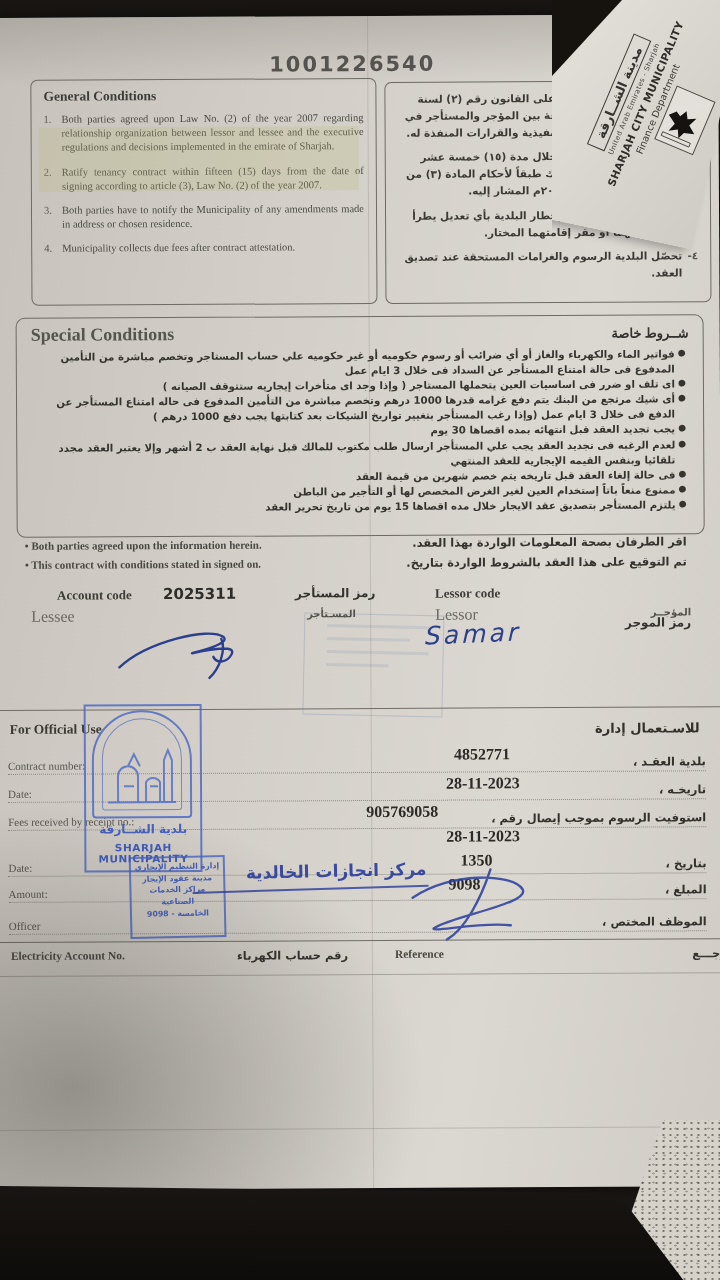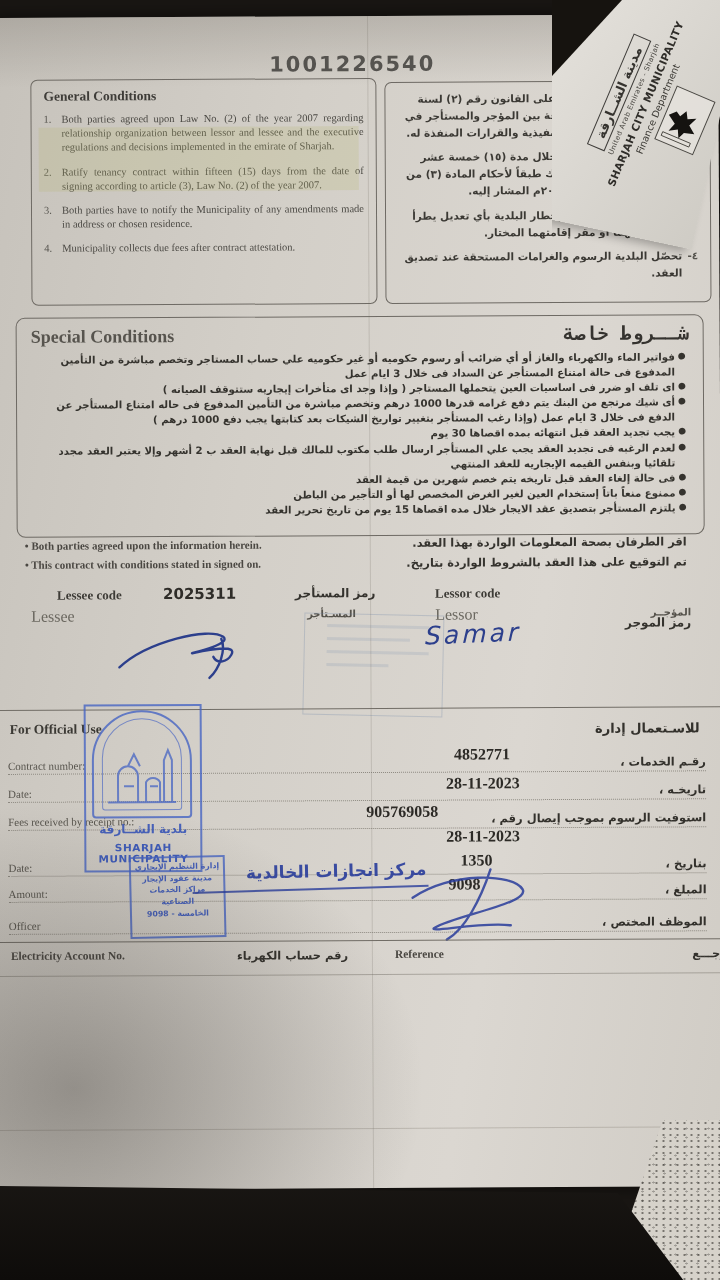--- a/index.html
+++ b/index.html
@@ -46,22 +46,22 @@
     background:rgba(180,184,110,0.22);pointer-events:none;}
   .gc-ar{left:392px;top:66px;width:326px;height:222px;}
   .gc-ar .gc-item{font-family:"DejaVu Sans",sans-serif;direction:rtl;font-size:10.5px;
     font-weight:600;line-height:1.6;text-align:right;color:#3b3934;margin-bottom:8px;}
   .gc-ar .n{width:16px;flex:none;}
 
   
   .special{left:22px;top:300px;width:688px;height:220px;border:1.5px solid #6e6a64;
     border-radius:9px;padding:6px 14px;box-sizing:border-box;}
   .special-head{display:flex;justify-content:space-between;align-items:baseline;}
-  .special-title-ar{font-family:Liberation Mono, monospace;direction:rtl;font-weight:bold;
-    font-size:19px;color:#35332f;letter-spacing:1px;}
+  .special-title-ar{font-family:Liberation Serif, serif;direction:rtl;font-weight:bold;
+    font-size:13px;color:#35332f;letter-spacing:1px;}
   .special-title-en{font-size:18px;color:#57544e;font-weight:bold;}
   .sp-list{margin-top:4px;}
   .sp-item{display:flex;direction:rtl;font-family:"DejaVu Sans",sans-serif;
     font-size:10.2px;font-weight:700;line-height:1.48;color:#35332e;text-align:right;}
   .sp-item .b{width:14px;flex:none;text-align:center;font-size:9px;}
 
   
   .agree-en{font-size:11px;font-weight:bold;color:#4a4742;}
   .agree-ar{font-family:"DejaVu Sans",sans-serif;direction:rtl;font-size:11.5px;
     font-weight:700;color:#35332e;}
@@ -247,21 +247,21 @@
             <span>يلتزم المستأجر بتصديق عقد الايجار خلال مده اقصاها 15 يوم من تاريخ تحرير العقد</span>
           </div>
       </div>
     </div>
 
     <div class="abs agree-en" style="left:30px;top:522px;">• Both parties agreed upon the information herein.</div>
     <div class="abs agree-ar" style="right:34px;top:520px;">اقر الطرفان بصحة المعلومات الواردة بهذا العقد.</div>
     <div class="abs agree-en" style="left:30px;top:541px;">• This contract with conditions stated in signed on.</div>
     <div class="abs agree-ar" style="right:34px;top:540px;">تم التوقيع على هذا العقد بالشروط الواردة بتاريخ.</div>
 
-    <div class="abs code-en" style="left:62px;top:570px;">Lessee code</div>
+    <div class="abs code-en" style="left:62px;top:570px;">Account code</div>
     <div class="abs code-val" style="left:168px;top:568px;">2025311</div>
     <div class="abs code-ar" style="left:300px;top:570px;">رمز المستأجر</div>
     <div class="abs code-en" style="left:440px;top:570px;">Lessor code</div>
     <div class="abs code-ar" style="right:30px;top:568px;margin-top:33px;">رمز الموجر</div>
     <div class="abs code-sub-en" style="left:36px;top:590px;">Lessee</div>
     <div class="abs code-sub-ar" style="left:312px;top:592px;">المسـتأجر</div>
     <div class="abs code-sub-en" style="left:440px;top:590px;">Lessor</div>
     <div class="abs code-sub-ar" style="right:30px;top:592px;">المؤجــر</div>
 
     <svg class="abs" style="left:118px;top:606px;" width="150" height="64" viewBox="0 0 150 64">
@@ -274,21 +274,21 @@
         <i></i>
         <i style="width:45%;"></i>
     </div>
 
     <div class="abs hline" style="top:692px;"></div>
     <div class="abs ou-title-en" style="left:14px;top:704px;">For Official Use</div>
     <div class="abs ou-title-ar" style="right:22px;top:706px;">للاسـتعمال إدارة</div>
 
     <div class="ou-row" style="top:728px;height:26px;">
       <span class="l">Contract number:</span>
-      <span class="r">رقـم الخدمات ،</span>
+      <span class="r">بلدية العقـد ،</span>
     </div>
     <div class="ou-row" style="top:756px;height:26px;">
       <span class="l">Date:</span>
       <span class="r">تاريخـه ،</span>
     </div>
     <div class="ou-row" style="top:784px;height:26px;">
       <span class="l">Fees received by receipt no.:</span>
       <span class="r">استوفيت الرسوم بموجب إيصال رقم ،</span>
     </div>
     <div class="ou-row" style="top:824px;height:32px;">

